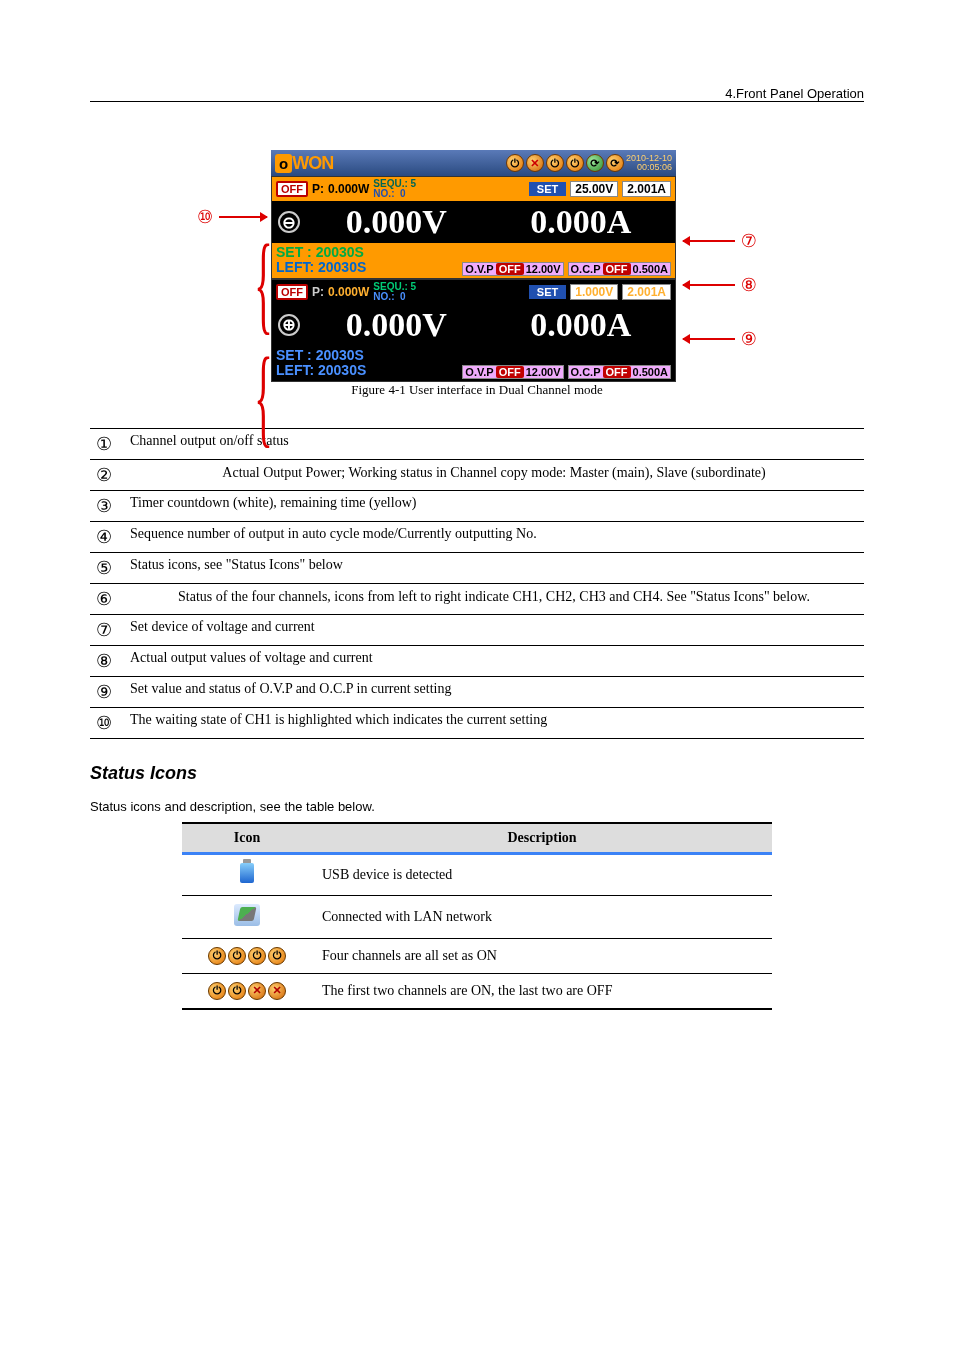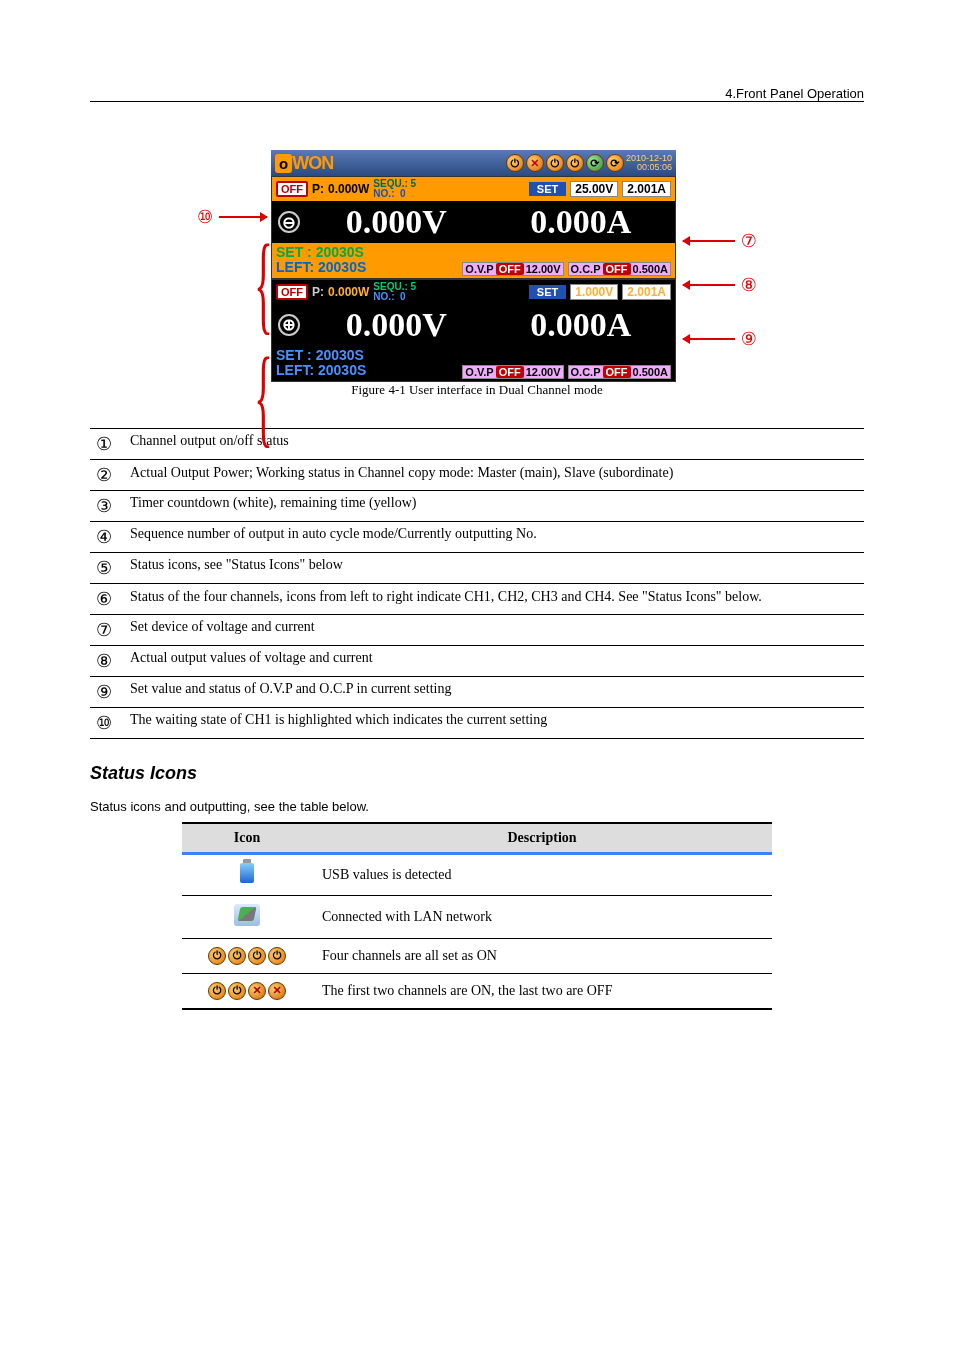--- a/index.html
+++ b/index.html
@@ -54,21 +54,21 @@
   .chblock.sel .chrow3 .sl .b { color:#06c; }
   .ovp { background:#f0abfc; border:1px solid #888; padding:0 2px; display:flex; align-items:center; gap:2px; }
 
   .caption { text-align:center; font-size:13px; font-family:"Times New Roman",serif; }
 
   
   table.desc { width: 100%; border-collapse: collapse; font-size:14px; font-family:"Times New Roman",serif; }
   table.desc td { border-top:1px solid #000; padding:4px 6px; vertical-align:top; }
   table.desc tr:last-child td { border-bottom:1px solid #000; }
   .circ { font-size:18px; width:34px; }
-  .twoline { line-height:1.3; }
+  .twoline { line-height:1.3;text-align:center; }
 
   .iconsec { margin-top:24px; }
   .icontitle { font-size:18px; font-weight:bold; margin-bottom:15px;font-style:italic; }
   .iconsub { font-size:13px; margin-bottom:8px; }
   table.icons { width: 590px; margin:0 auto; border-collapse:collapse; font-size:14px; font-family:"Times New Roman",serif; }
   table.icons th { background:#ddd; border-top:2px solid #000; border-bottom:3px solid #3b82f6; padding:6px; font-weight:bold; }
   table.icons td { border-bottom:1px solid #000; padding:8px 10px; text-align:left; vertical-align:middle; }
   table.icons td.ic { text-align:center; width:130px; }
   table.icons tr:last-child td { border-bottom:2px solid #000; }
 
@@ -257,30 +257,30 @@
         </tr>
     <tr>
           <td class="circ">⑩</td>
           <td>The waiting state of CH1 is highlighted which indicates the current setting</td>
         </tr>
   </tbody>
     </table>
 
   <div class="iconsec">
     <div class="icontitle">Status Icons</div>
-    <div class="iconsub">Status icons and outputting, see the table below.</div>
+    <div class="iconsub">Status icons and description, see the table below.</div>
     <table class="icons">
       <tbody>
           <tr>
         <th>Icon</th>
         <th>Description</th>
       </tr>
       <tr>
         <td class="ic"><span class="usb-icon"></span></td>
-        <td>USB values is detected</td>
+        <td>USB device is detected</td>
       </tr>
       <tr>
         <td class="ic"><span class="link-icon"></span></td>
         <td>Connected with LAN network</td>
       </tr>
       <tr>
         <td class="ic">
               <span class="ringrow">
                 <span class="ring on"></span>
                 <span class="ring on"></span>

